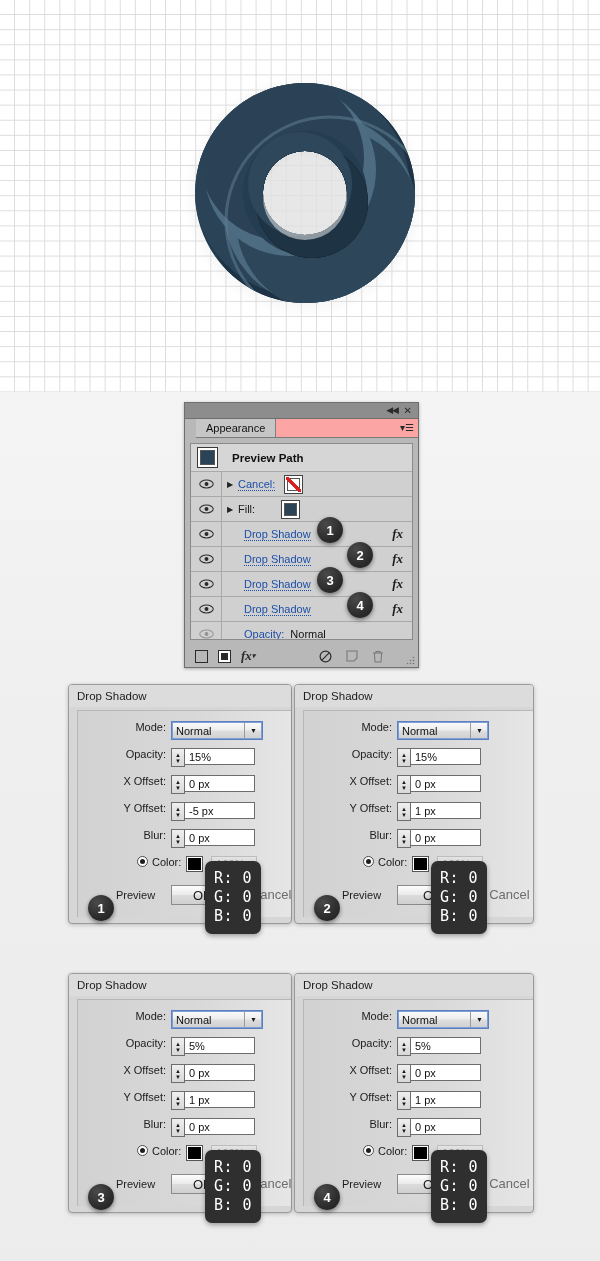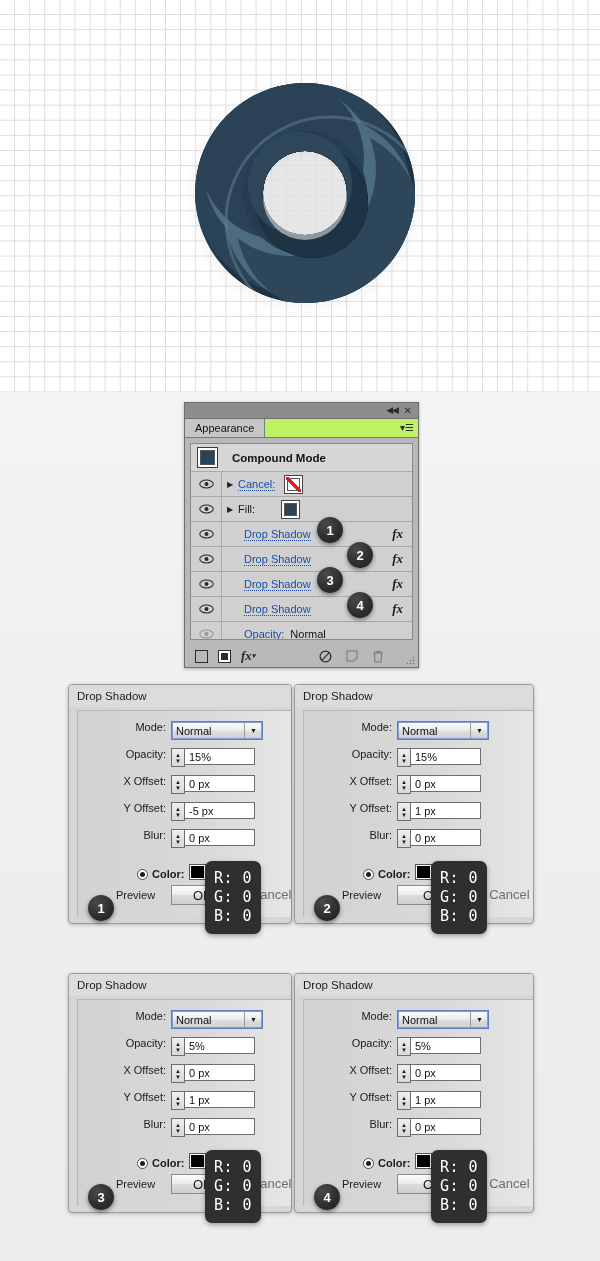--- a/index.html
+++ b/index.html
@@ -38,21 +38,21 @@
     font-size:11px;color:#1a1a1a;
   }
   .panel-topbar{
     height:15px;background:#8d8d8d;position:relative;
     border-bottom:1px solid #6f6f6f;
   }
   .tb-ico{position:absolute;top:1px;color:#2b2b2b;font-size:9px;line-height:13px;}
   .tb-collapse{right:20px;letter-spacing:-1px;}
   .tb-close{right:6px;font-size:10px;}
   .panel-tabrow{
-    height:18px;background:#bef264;position:relative;border-bottom:1px solid #7a7a7a;
+    height:18px;background:#fca5a5;position:relative;border-bottom:1px solid #7a7a7a;margin-left:11px;
   }
   .panel-tab{
     position:absolute;left:0;top:0;height:18px;line-height:18px;
     padding:0 10px;background:#c6c6c6;color:#111;
     font-size:11px;border-right:1px solid #7f7f7f;
   }
   .panel-menu{
     position:absolute;right:4px;top:2px;font-size:10px;color:#2a2a2a;line-height:14px;
   }
   .panel-body{
@@ -155,21 +155,21 @@
     width:12px;height:17px;flex:none;
     background:linear-gradient(to bottom,#efefef,#d8d8d8);
     border:1px solid #6d6d6d;display:flex;flex-direction:column;
     align-items:center;justify-content:center;line-height:6px;font-size:6px;color:#151515;
   }
   .inp{
     width:70px;height:17px;background:#fff;border:1px solid #6d6d6d;border-left:none;
     font-size:11px;color:#101010;line-height:17px;padding-left:4px;
     box-sizing:border-box;
   }
-  .color-row{height:24px;display:flex;align-items:flex-end;font-weight:bold;}
+  .color-row{height:24px;display:flex;align-items:flex-start;}
   .radio{
     width:9px;height:9px;border-radius:50%;border:1px solid #4a4a4a;background:#fff;
     position:relative;margin-right:4px;flex:none;
   }
   .radio::after{
     content:"";position:absolute;left:2px;top:2px;width:5px;height:5px;
     border-radius:50%;background:#1e1e1e;
   }
   .color-sw{
     width:15px;height:14px;background:#000;border:1px solid #555;
@@ -255,21 +255,21 @@
 
   <div class="panel-tabrow">
     <div class="panel-tab">Appearance</div>
     <span class="panel-menu">▾☰</span>
   </div>
 
   <div class="panel-body">
 
     <div class="row header">
       <div class="hdr-swatch"></div>
-      <span class="hdr-title">Compound Mode</span>
+      <span class="hdr-title">Preview Path</span>
     </div>
 
     <div class="row">
       <div class="col-eye">
         <svg class="eye" viewBox="0 0 16 10">
           <ellipse cx="8" cy="5" rx="7.2" ry="4.2" fill="none" stroke="#2a2a2a" stroke-width="1.1"></ellipse>
           <circle cx="8" cy="5" r="2.1" fill="#2a2a2a"></circle>
         </svg>
       </div>
       <div class="col-arrow">▶</div>

